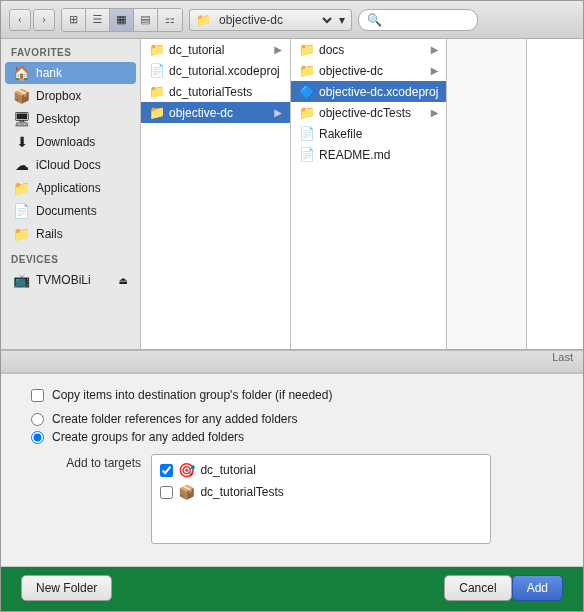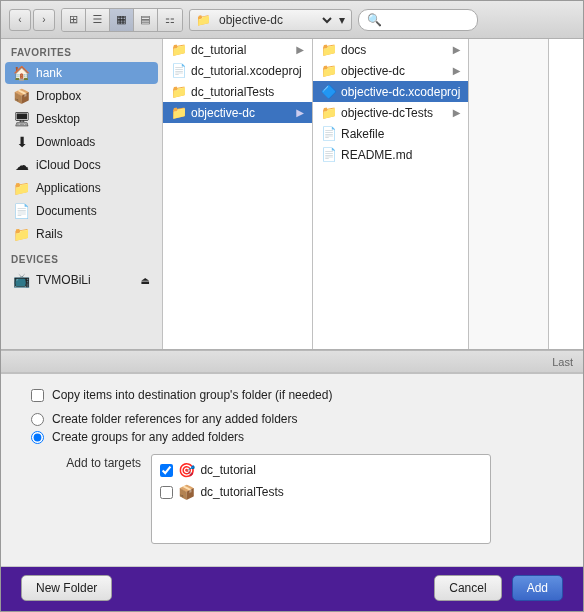--- a/index.html
+++ b/index.html
@@ -125,21 +125,21 @@
     
     .browser-area {
       display: flex;
       flex: 1;
       overflow: hidden;
       border-bottom: 1px solid #b0b0b0;
     }
 
     
     .sidebar {
-      width: 162px;
+      width: 140px;
       background: #e8e8e8;
       border-right: 1px solid #c0c0c0;
       overflow-y: auto;
       flex-shrink: 0;
     }
 
     .sidebar-section-label {
       font-size: 10px;
       font-weight: bold;
       color: #666;
@@ -215,21 +215,21 @@
       color: #888;
     }
 
     .column-item.selected .arrow { color: #cce; }
 
     .status-bar {
       height: 22px;
       background: linear-gradient(to bottom, #e0e0e0, #d0d0d0);
       border-top: 1px solid #b8b8b8;
       display: flex;
-      align-items: center;
+      align-items: flex-start;
       justify-content: flex-end;
       padding: 0 10px;
       font-size: 11px;
       color: #666;
     }
 
     
     .options-panel {
       background: #f0f0f0;
       border-top: 2px solid #c0c0c0;
@@ -291,21 +291,21 @@
     .target-icon {
       font-size: 14px;
     }
 
     
     .button-row {
       display: flex;
       justify-content: space-between;
       align-items: flex-start;
       padding: 8px 20px 10px 20px;
-      background: #4c1d95;
+      background: #15803d;
       border-top: 1px solid #c8c8c8;
     }
 
     .btn {
       background: linear-gradient(to bottom, #f5f5f5, #e0e0e0);
       border: 1px solid #a0a0a0;
       border-radius: 5px;
       padding: 4px 14px;
       font-size: 12px;
       color: #222;
@@ -504,19 +504,19 @@
             <span class="target-icon">📦</span>
             <span>dc_tutorialTests</span>
           </div>
         </div>
       </div>
     </div>
   </div>
 
   <div class="button-row">
     <button class="btn">New Folder</button>
-    <div style="display:flex;gap:10px;">
+    <div style="display:flex;gap:0;">
       <button class="btn">Cancel</button>
       <button class="btn btn-primary">Add</button>
     </div>
   </div>
 
 </div>
 
 </body></html>

